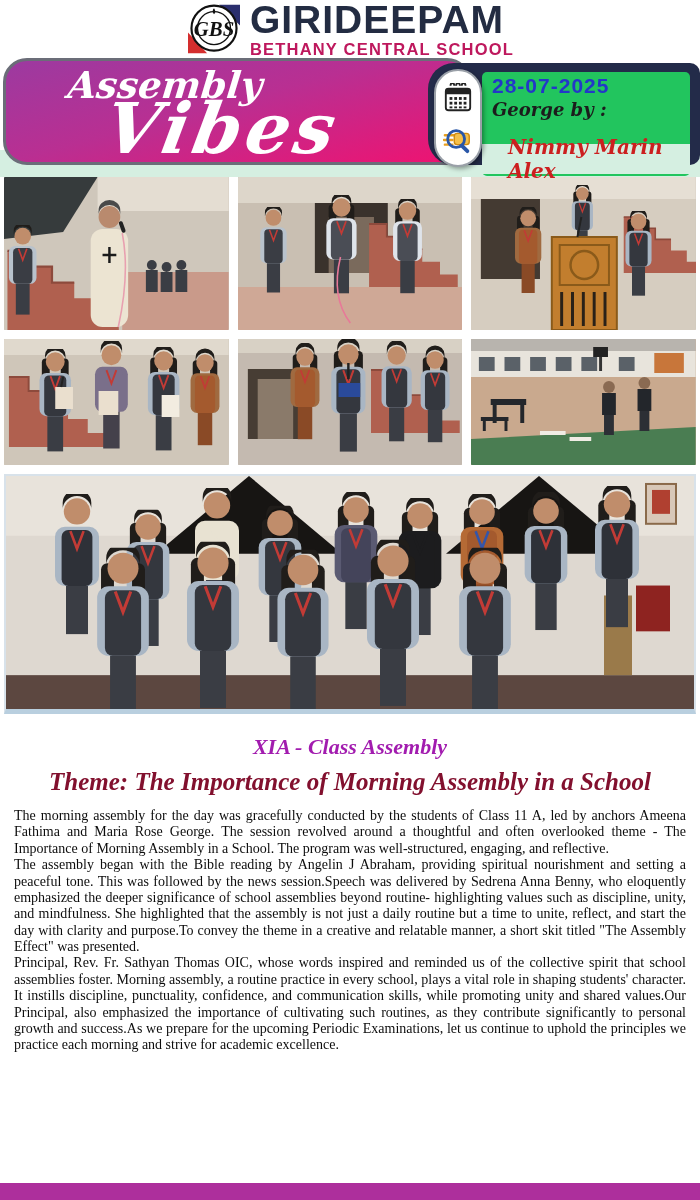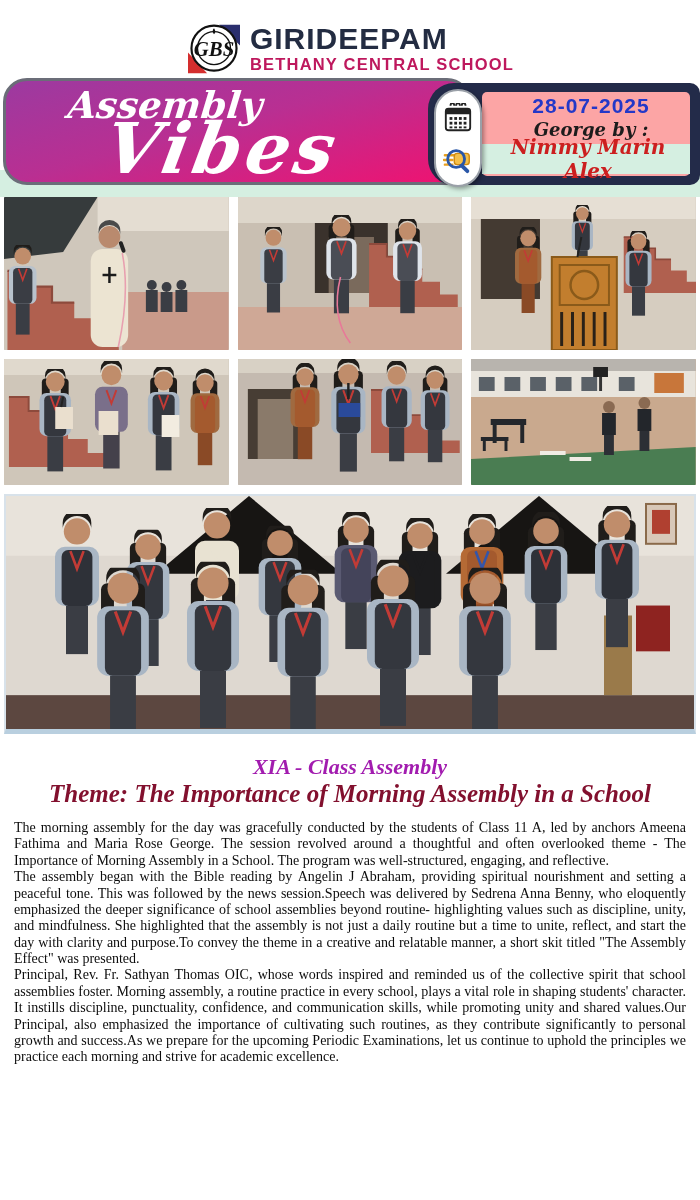--- a/index.html
+++ b/index.html
@@ -1,41 +1,41 @@
 <!DOCTYPE html>
 <html><head>
 <meta charset="utf-8">
 <style>
   html,body{margin:0;padding:0;}
   body{width:700px;height:1200px;background:#ffffff;font-family:"Liberation Sans",sans-serif;overflow:hidden;}
   .page{position:relative;width:700px;height:1200px;background:#fff;}
 
   
-  .header{height:57px;display:flex;align-items:center;justify-content:center;gap:8px;background:#fff;margin-top:20px;}
+  .header{height:57px;display:flex;align-items:center;justify-content:center;gap:8px;background:#fff;}
   .logo{width:56px;height:52px;flex:0 0 auto;}
   .schoolname{display:flex;flex-direction:column;line-height:1;}
-  .schoolname .main{font-size:30px;font-weight:bold;color:#232c42;letter-spacing:1px;}
+  .schoolname .main{font-size:39px;font-weight:bold;color:#232c42;letter-spacing:1px;}
   .schoolname .sub{font-size:16.5px;font-weight:bold;color:#be185d;letter-spacing:1.2px;margin-top:2px;}
 
   
   .band{position:relative;height:120px;background:#fff;}
   .mintstrip{position:absolute;left:0;bottom:0;width:700px;height:27px;background:#d5efe1;}
   .banner{position:absolute;left:3px;top:1px;width:462px;height:101px;border-radius:24px;
           border:3px solid #6b6d78;background:linear-gradient(165deg,#9c3aa0 0%,#b92f92 45%,#f01270 100%);
           overflow:hidden;}
   .banner .l1{position:absolute;left:62px;top:2px;font-family:"DejaVu Serif",serif;font-style:italic;
               font-weight:bold;color:#fff;font-size:37px;transform:skewX(-6deg);}
   .banner .l2{position:absolute;left:100px;top:26px;font-family:"DejaVu Serif",serif;font-style:italic;
               font-weight:bold;color:#fff;font-size:70px;transform:skewX(-10deg);letter-spacing:4px;}
   .navypanel{position:absolute;left:428px;top:6px;width:272px;height:102px;background:#232b49;
              border-radius:26px 10px 10px 26px;}
-  .infobox{position:absolute;left:54px;top:9px;width:208px;height:84px;background:#fca5a5;border-radius:5px;padding:2px 0 0 10px;box-sizing:border-box;text-align:center;}
+  .infobox{position:absolute;left:54px;top:9px;width:208px;height:104px;background:#22c55e;border-radius:5px;padding:2px 0 0 10px;box-sizing:border-box;}
   .date{color:#2338c8;font-weight:bold;font-size:21px;letter-spacing:1px;font-family:"Liberation Sans",sans-serif;}
   .reportby{font-family:"DejaVu Serif",serif;font-style:italic;font-weight:bold;color:#1c1c1c;font-size:18px;margin-top:1px;}
-  .reporterstrip{position:absolute;left:0;bottom:2px;width:100%;height:30px;background:#d5efe1;display:flex;align-items:center;padding-left:4px;box-sizing:border-box;}
+  .reporterstrip{position:absolute;left:0;bottom:2px;width:100%;height:30px;background:#d5efe1;display:flex;align-items:center;padding-left:26px;box-sizing:border-box;}
   .reporter{font-family:"DejaVu Serif",serif;font-style:italic;font-weight:bold;color:#cc1f1f;font-size:20px;}
   .pill{position:absolute;left:434px;top:12px;width:48px;height:98px;background:#fff;border:2px solid #9aa0a8;
         border-radius:26px;box-shadow:2px 2px 4px rgba(0,0,0,.35);display:flex;flex-direction:column;
         align-items:center;justify-content:space-around;padding:6px 0;box-sizing:border-box;z-index:5;}
 
   
   .photos{padding:0 4px;}
   .grid{display:grid;grid-template-columns:1fr 1fr 1fr;gap:9px;}
   .ph{background:#cfc7bb;overflow:hidden;border-radius:1px;}
   .ph svg{display:block;width:100%;height:100%;}
@@ -43,21 +43,21 @@
   .row2{margin-top:9px;}
   .row2 .ph{height:126px;}
   .bigphoto{margin-top:9px;height:240px;border:2px solid #d8e2ea;border-bottom:5px solid #b9cfdf;box-sizing:border-box;overflow:hidden;}
   .bigphoto svg{display:block;width:100%;height:100%;}
 
   
   .article{padding:20px 14px 0 14px;}
   .title{font-family:"Liberation Serif",serif;font-style:italic;font-weight:bold;color:#a21caf;
          font-size:22px;text-align:center;}
   .theme{font-family:"Liberation Serif",serif;font-style:italic;font-weight:bold;color:#82102e;
-         font-size:25px;text-align:center;}
+         font-size:25px;text-align:center;margin-top:8px;}
   .bodytext{margin-top:12px;font-family:"Liberation Serif",serif;color:#0c0c0c;font-size:14px;
             line-height:1.17;text-align:justify;}
   .bodytext p{margin:0;}
 
   .bottombar{position:absolute;left:0;bottom:0;width:700px;height:17px;background:#ad2f9c;}
 </style>
 </head>
 <body>
 
 <svg width="0" height="0" style="position:absolute" aria-hidden="true">

